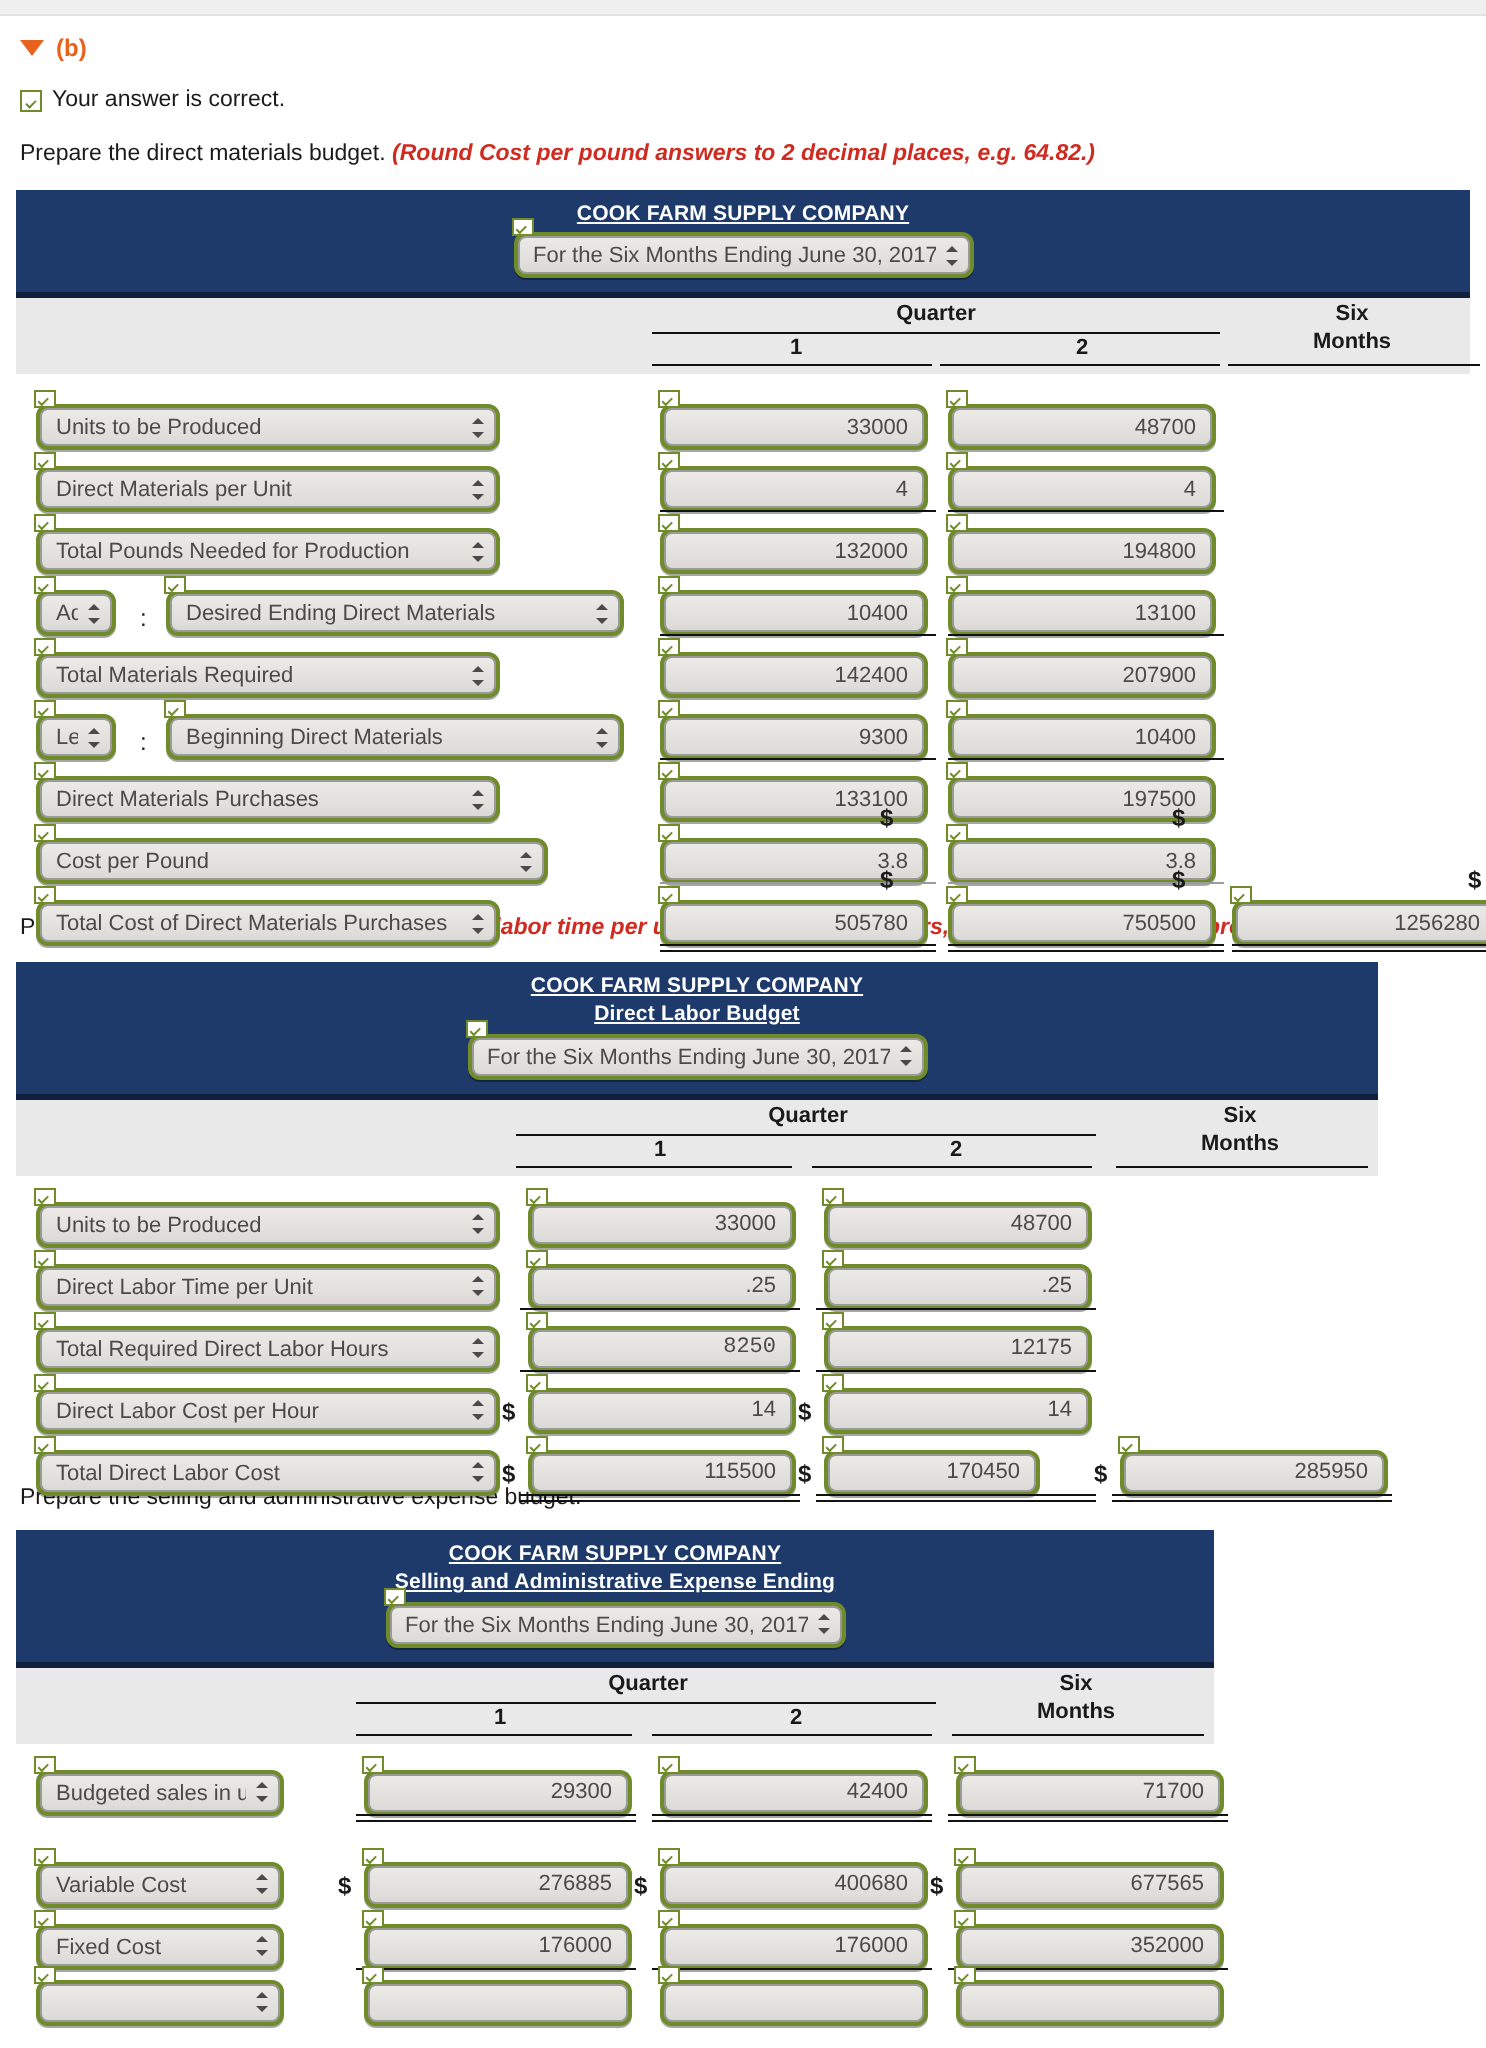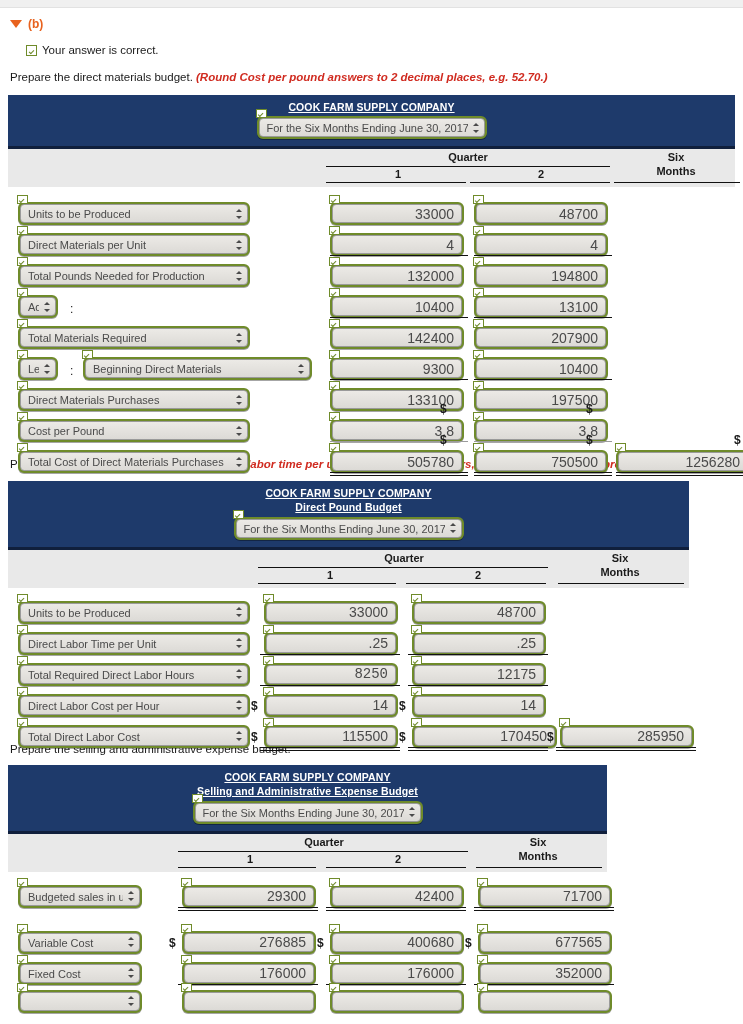--- a/index.html
+++ b/index.html
@@ -11,21 +11,21 @@
     -webkit-font-smoothing:antialiased;
   }
   .topstrip{height:7px;background:#f0f0f0;border-bottom:1px solid #e2e2e2;}
   .page{padding:0 8px;}
 
   
   .sect-head{display:flex;align-items:center;gap:6px;margin:9px 0 0 2px;}
   .tri{width:0;height:0;border-left:6px solid transparent;border-right:6px solid transparent;border-top:8px solid #e8621e;}
   .sect-label{color:#e8621e;font-weight:bold;font-size:12px;}
 
-  .correct-line{display:flex;align-items:center;gap:5px;margin:13px 0 0 18px;font-size:11.5px;}
+  .correct-line{display:flex;align-items:center;gap:5px;margin:13px 0 0 2px;font-size:11.5px;}
 
   .chk{
     width:11px;height:11px;min-width:11px;border:1px solid #6f8b2a;background:#fff;
     display:inline-block;position:relative;box-sizing:border-box;
   }
   .chk:after{
     content:"";position:absolute;left:2px;top:4px;width:4px;height:2px;
     border-left:1.6px solid #6f8b2a;border-bottom:1.6px solid #6f8b2a;
     transform:rotate(-45deg);
   }
@@ -69,21 +69,21 @@
     position:absolute;right:5px;top:50%;transform:translateY(-50%);
     width:7px;height:12px;pointer-events:none;
   }
   .arrows:before,.arrows:after{
     content:"";position:absolute;left:0;width:0;height:0;
     border-left:3.2px solid transparent;border-right:3.2px solid transparent;
   }
   .arrows:before{top:1px;border-bottom:3.6px solid #4a4a4a;}
   .arrows:after{bottom:1px;border-top:3.6px solid #4a4a4a;}
   input.inp{
-    padding:2px 7px 2px 5px;height:19px;text-align:right;font-size:14px;color:#4a4a4a;
+    padding:2px 7px 2px 5px;height:19px;text-align:right;font-size:11px;color:#4a4a4a;
   }
 
   .period select.inp{width:226px;}
   .colhdr{background:#e9e9e9;}
 
   
   .grid{position:relative;}
   .cellabs{position:absolute;}
   .dollar{position:absolute;font-weight:bold;font-size:12px;color:#1a1a1a;}
   .rule{position:absolute;border-top:1.6px solid #111;}
@@ -103,21 +103,21 @@
     <span class="tri"></span>
     <span class="sect-label">(b)</span>
   </div>
 
   <div class="correct-line">
     <span class="chk"></span>
     <span>Your answer is correct.</span>
   </div>
 
   <div class="prompt">
-    <span>Prepare the direct materials budget. </span><span class="hint">(Round Cost per pound answers to 2 decimal places, e.g. 52.70.)</span>
+    <span>Prepare the direct materials budget. </span><span class="hint">(Round Cost per pound answers to 2 decimal places, e.g. 64.82.)</span>
   </div>
 
   <div class="budget" style="margin-top:9px;">
     <div class="bhead" style="width:727px;">
       <div class="ln">COOK FARM SUPPLY COMPANY</div>
       <div class="periodwrap">
         <span class="fld period">
           <span class="chk sm"></span>
           <span class="shell">
             <span class="selwrap">
@@ -160,20 +160,24 @@
                 <select class="inp" style="width:228px"><option>Total Pounds Needed for Production</option></select>
                 <span class="arrows"></span>
               </span></span></span></div>
         <div class="cellabs" style="left:322px;top:77px;"><span class="fld"><span class="chk sm"></span><span class="shell"><input class="inp" style="width: 130px;" value="132000" readonly=""></span></span></div>
         <div class="cellabs" style="left:466px;top:77px;"><span class="fld"><span class="chk sm"></span><span class="shell"><input class="inp" style="width: 130px;" value="194800" readonly=""></span></span></div>
         <div class="cellabs" style="left:10px;top:108px;"><span class="fld"><span class="chk sm"></span><span class="shell"><span class="selwrap">
                 <select class="inp" style="width:36px"><option>Add</option></select>
                 <span class="arrows"></span>
               </span></span></span></div>
         <span class="colon" style="left:62px;top:115px;">:</span>
+        <div class="cellabs" style="left:75px;top:108px;"><span class="fld"><span class="chk sm"></span><span class="shell"><span class="selwrap">
+                <select class="inp" style="width:225px"><option>Desired Ending Direct Materials</option></select>
+                <span class="arrows"></span>
+              </span></span></span></div>
         <div class="cellabs" style="left:322px;top:108px;"><span class="fld"><span class="chk sm"></span><span class="shell"><input class="inp" style="width: 130px;" value="10400" readonly=""></span></span></div>
         <div class="cellabs" style="left:466px;top:108px;"><span class="fld"><span class="chk sm"></span><span class="shell"><input class="inp" style="width: 130px;" value="13100" readonly=""></span></span></div>
         <div class="cellabs" style="left:10px;top:139px;"><span class="fld"><span class="chk sm"></span><span class="shell"><span class="selwrap">
                 <select class="inp" style="width:228px"><option>Total Materials Required</option></select>
                 <span class="arrows"></span>
               </span></span></span></div>
         <div class="cellabs" style="left:322px;top:139px;"><span class="fld"><span class="chk sm"></span><span class="shell"><input class="inp" style="width: 130px;" value="142400" readonly=""></span></span></div>
         <div class="cellabs" style="left:466px;top:139px;"><span class="fld"><span class="chk sm"></span><span class="shell"><input class="inp" style="width: 130px;" value="207900" readonly=""></span></span></div>
         <div class="cellabs" style="left:10px;top:170px;"><span class="fld"><span class="chk sm"></span><span class="shell"><span class="selwrap">
                 <select class="inp" style="width:36px"><option>Less</option></select>
@@ -186,21 +190,21 @@
               </span></span></span></div>
         <div class="cellabs" style="left:322px;top:170px;"><span class="fld"><span class="chk sm"></span><span class="shell"><input class="inp" style="width: 130px;" value="9300" readonly=""></span></span></div>
         <div class="cellabs" style="left:466px;top:170px;"><span class="fld"><span class="chk sm"></span><span class="shell"><input class="inp" style="width: 130px;" value="10400" readonly=""></span></span></div>
         <div class="cellabs" style="left:10px;top:201px;"><span class="fld"><span class="chk sm"></span><span class="shell"><span class="selwrap">
                 <select class="inp" style="width:228px"><option>Direct Materials Purchases</option></select>
                 <span class="arrows"></span>
               </span></span></span></div>
         <div class="cellabs" style="left:322px;top:201px;"><span class="fld"><span class="chk sm"></span><span class="shell"><input class="inp" style="width: 130px;" value="133100" readonly=""></span></span></div>
         <div class="cellabs" style="left:466px;top:201px;"><span class="fld"><span class="chk sm"></span><span class="shell"><input class="inp" style="width: 130px;" value="197500" readonly=""></span></span></div>
         <div class="cellabs" style="left:10px;top:232px;"><span class="fld"><span class="chk sm"></span><span class="shell"><span class="selwrap">
-                <select class="inp" style="width:228px"><option>Cost per Pound</option></select>
+                <select class="inp" style="width:252px"><option>Cost per Pound</option></select>
                 <span class="arrows"></span>
               </span></span></span></div>
         <div class="cellabs" style="left:322px;top:232px;"><span class="fld"><span class="chk sm"></span><span class="shell"><input class="inp" style="width: 130px;" value="3.8" readonly=""></span></span></div>
         <div class="cellabs" style="left:466px;top:232px;"><span class="fld"><span class="chk sm"></span><span class="shell"><input class="inp" style="width: 130px;" value="3.8" readonly=""></span></span></div>
         <div class="cellabs" style="left:10px;top:263px;"><span class="fld"><span class="chk sm"></span><span class="shell"><span class="selwrap">
                 <select class="inp" style="width:228px"><option>Total Cost of Direct Materials Purchases</option></select>
                 <span class="arrows"></span>
               </span></span></span></div>
         <div class="cellabs" style="left:322px;top:263px;"><span class="fld"><span class="chk sm"></span><span class="shell"><input class="inp" style="width: 130px;" value="505780" readonly=""></span></span></div>
         <div class="cellabs" style="left:466px;top:263px;"><span class="fld"><span class="chk sm"></span><span class="shell"><input class="inp" style="width: 130px;" value="750500" readonly=""></span></span></div>
@@ -224,21 +228,21 @@
       </div>
   </div>
 
   <div class="prompt" style="margin-top:10px;">
     <span>Prepare the direct labor budget. </span><span class="hint">(Enter Direct labor time per unit in proportion to hours, e.g. for 45 minutes the proportion will be 0.75.)</span>
   </div>
 
   <div class="budget" style="margin-top:8px;">
     <div class="bhead" style="width:681px;">
       <div class="ln">COOK FARM SUPPLY COMPANY</div>
-      <div class="ln">Direct Pound Budget</div>
+      <div class="ln">Direct Labor Budget</div>
       <div class="periodwrap">
         <span class="fld period">
           <span class="chk sm"></span>
           <span class="shell">
             <span class="selwrap">
               <select class="inp">
                 <option>For the Six Months Ending June 30, 2017</option>
               </select>
               <span class="arrows"></span>
             </span>
@@ -282,21 +286,21 @@
                 <select class="inp" style="width:228px"><option>Direct Labor Cost per Hour</option></select>
                 <span class="arrows"></span>
               </span></span></span></div>
         <div class="cellabs" style="left:256px;top:106px;"><span class="fld"><span class="chk sm"></span><span class="shell"><input class="inp" style="width: 130px;" value="14" readonly=""></span></span></div>
         <div class="cellabs" style="left:404px;top:106px;"><span class="fld"><span class="chk sm"></span><span class="shell"><input class="inp" style="width: 130px;" value="14" readonly=""></span></span></div>
         <div class="cellabs" style="left:10px;top:137px;"><span class="fld"><span class="chk sm"></span><span class="shell"><span class="selwrap">
                 <select class="inp" style="width:228px"><option>Total Direct Labor Cost</option></select>
                 <span class="arrows"></span>
               </span></span></span></div>
         <div class="cellabs" style="left:256px;top:137px;"><span class="fld"><span class="chk sm"></span><span class="shell"><input class="inp" style="width: 130px;" value="115500" readonly=""></span></span></div>
-        <div class="cellabs" style="left:404px;top:137px;"><span class="fld"><span class="chk sm"></span><span class="shell"><input class="inp" style="width: 141px;" value="170450" readonly=""></span></span></div>
+        <div class="cellabs" style="left:404px;top:137px;"><span class="fld"><span class="chk sm"></span><span class="shell"><input class="inp" style="width: 104px;" value="170450" readonly=""></span></span></div>
         <div class="cellabs" style="left:552px;top:137px;"><span class="fld"><span class="chk sm"></span><span class="shell"><input class="inp" style="width: 130px;" value="285950" readonly=""></span></span></div>
         <span class="rule" style="left:252px;top:66px;width:140px;"></span>
         <span class="rule" style="left:400px;top:66px;width:140px;"></span>
         <span class="rule" style="left:252px;top:97px;width:140px;"></span>
         <span class="rule" style="left:400px;top:97px;width:140px;"></span>
         <span class="rule2" style="left:252px;top:159px;width:140px;"></span>
         <span class="rule2" style="left:400px;top:159px;width:140px;"></span>
         <span class="rule2" style="left:548px;top:159px;width:140px;"></span>
         <span class="dollar" style="left:243px;top:111px;">$</span>
         <span class="dollar" style="left:391px;top:111px;">$</span>
@@ -306,21 +310,21 @@
       </div>
   </div>
 
   <div class="prompt" style="margin-top:9px;">
     <span>Prepare the selling and administrative expense budget.</span>
   </div>
 
   <div class="budget" style="margin-top:8px;">
     <div class="bhead" style="width:599px;">
       <div class="ln">COOK FARM SUPPLY COMPANY</div>
-      <div class="ln">Selling and Administrative Expense Budget</div>
+      <div class="ln">Selling and Administrative Expense Ending</div>
       <div class="periodwrap">
         <span class="fld period">
           <span class="chk sm"></span>
           <span class="shell">
             <span class="selwrap">
               <select class="inp">
                 <option>For the Six Months Ending June 30, 2017</option>
               </select>
               <span class="arrows"></span>
             </span>

